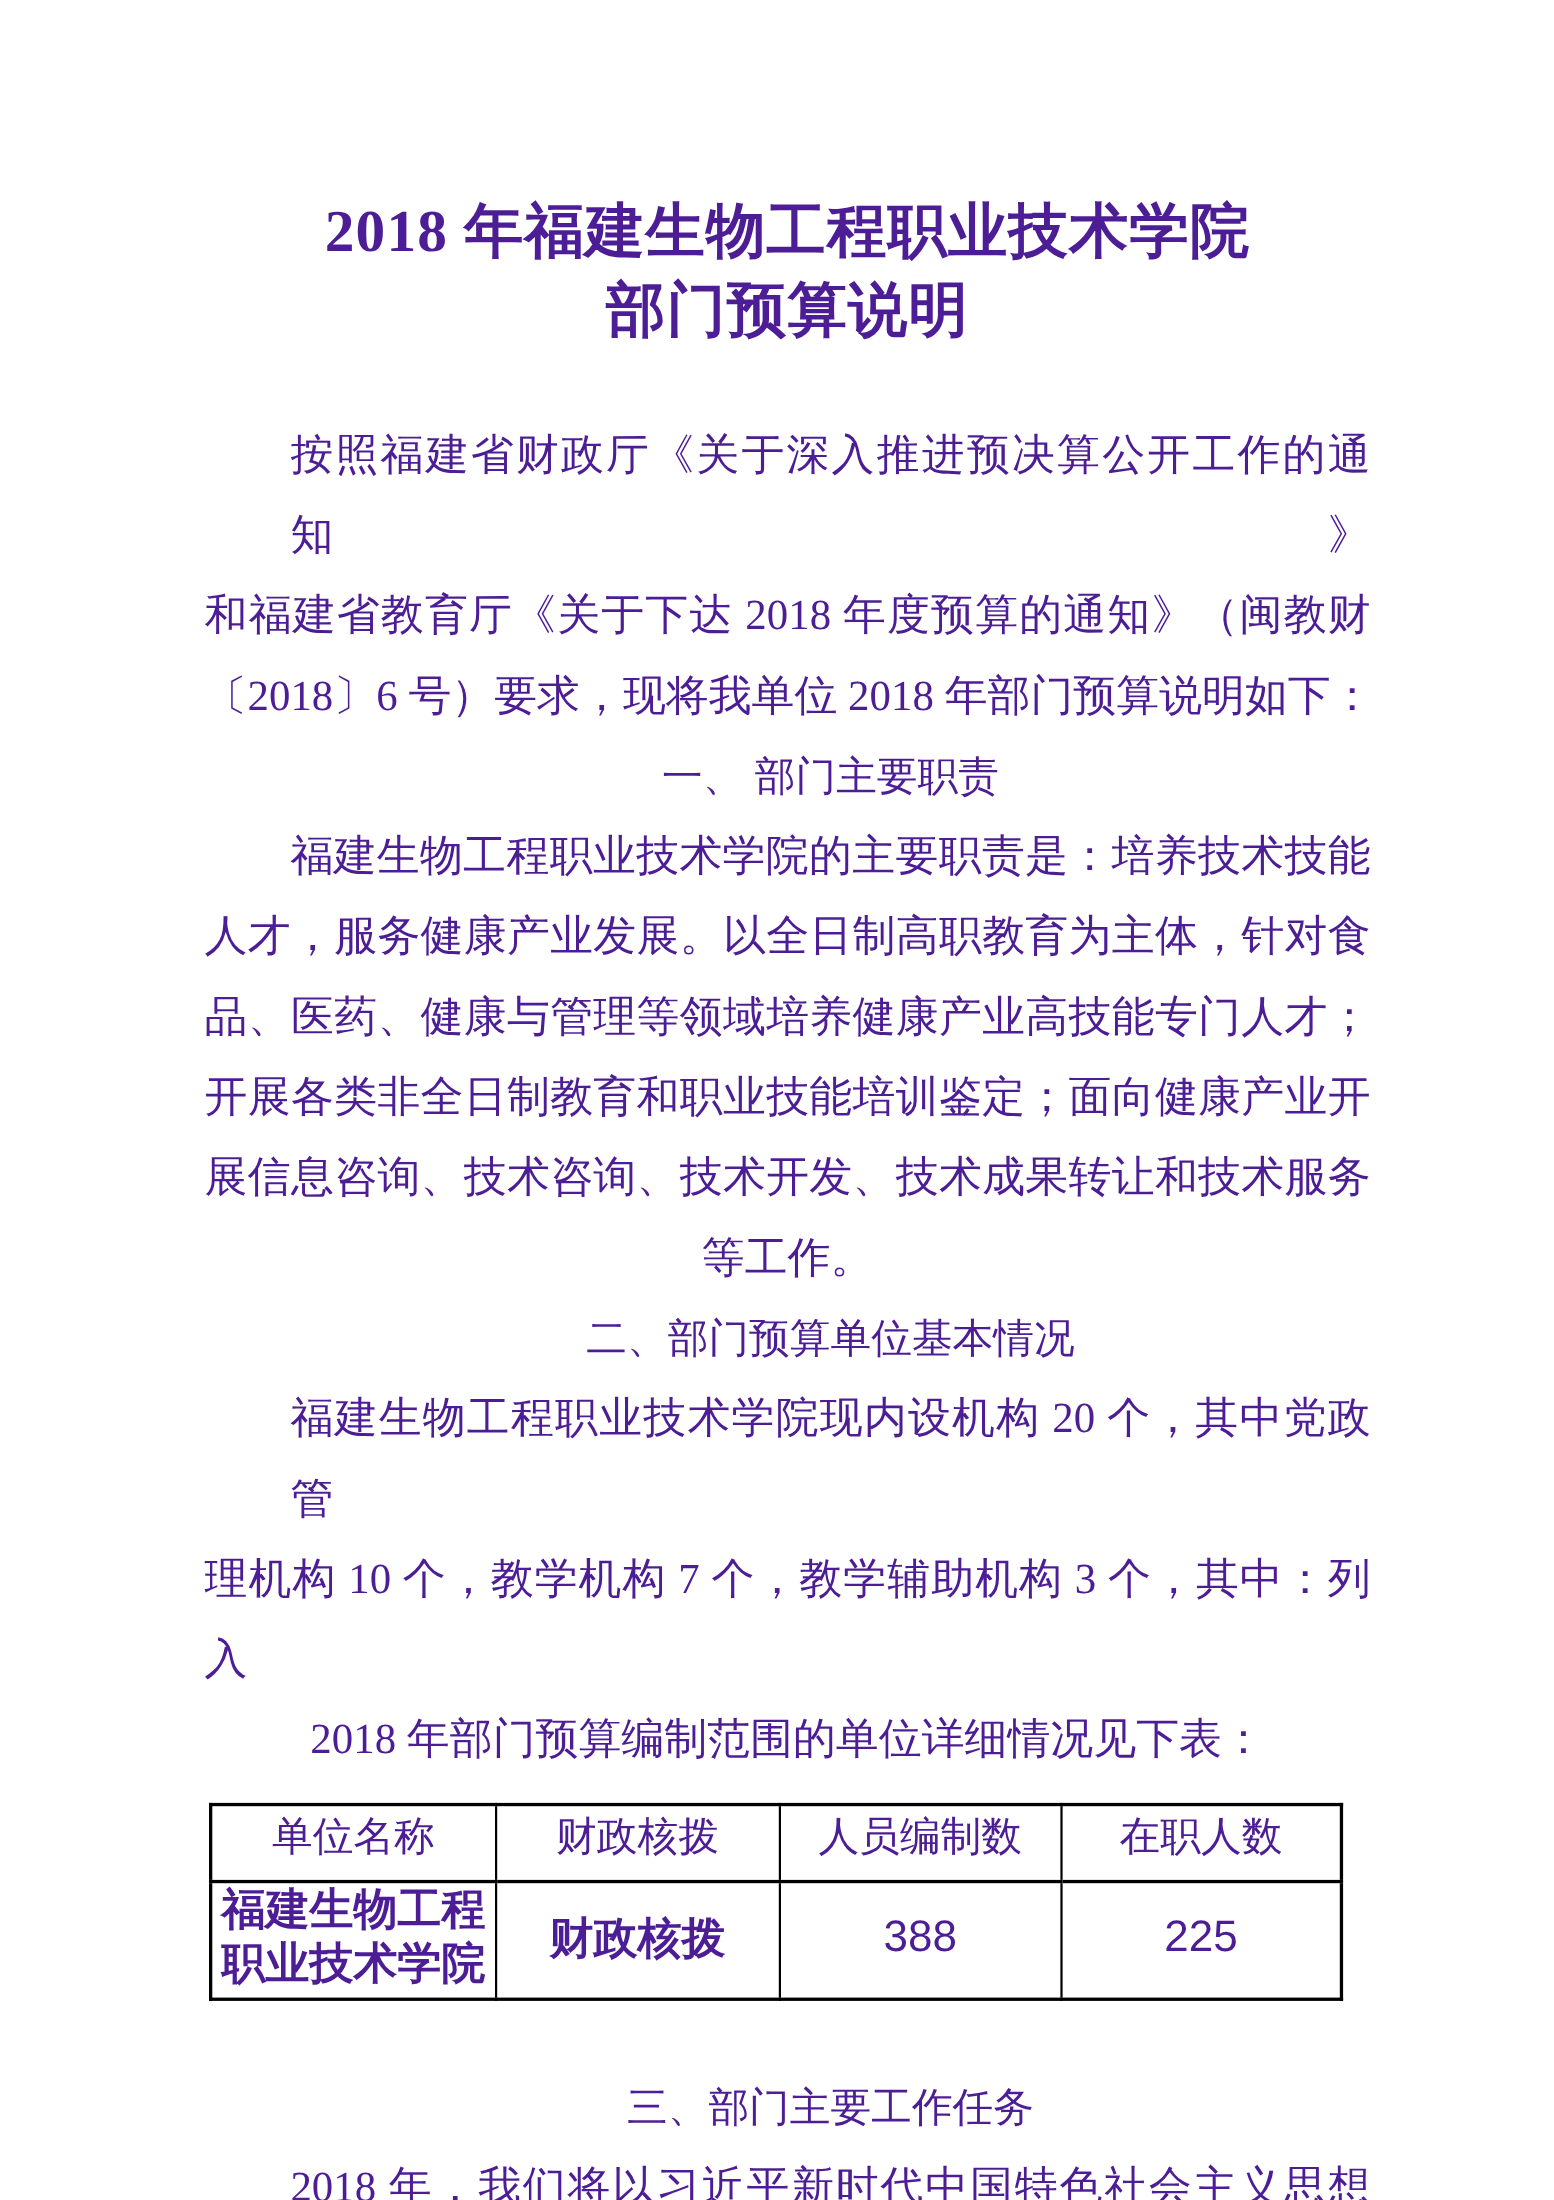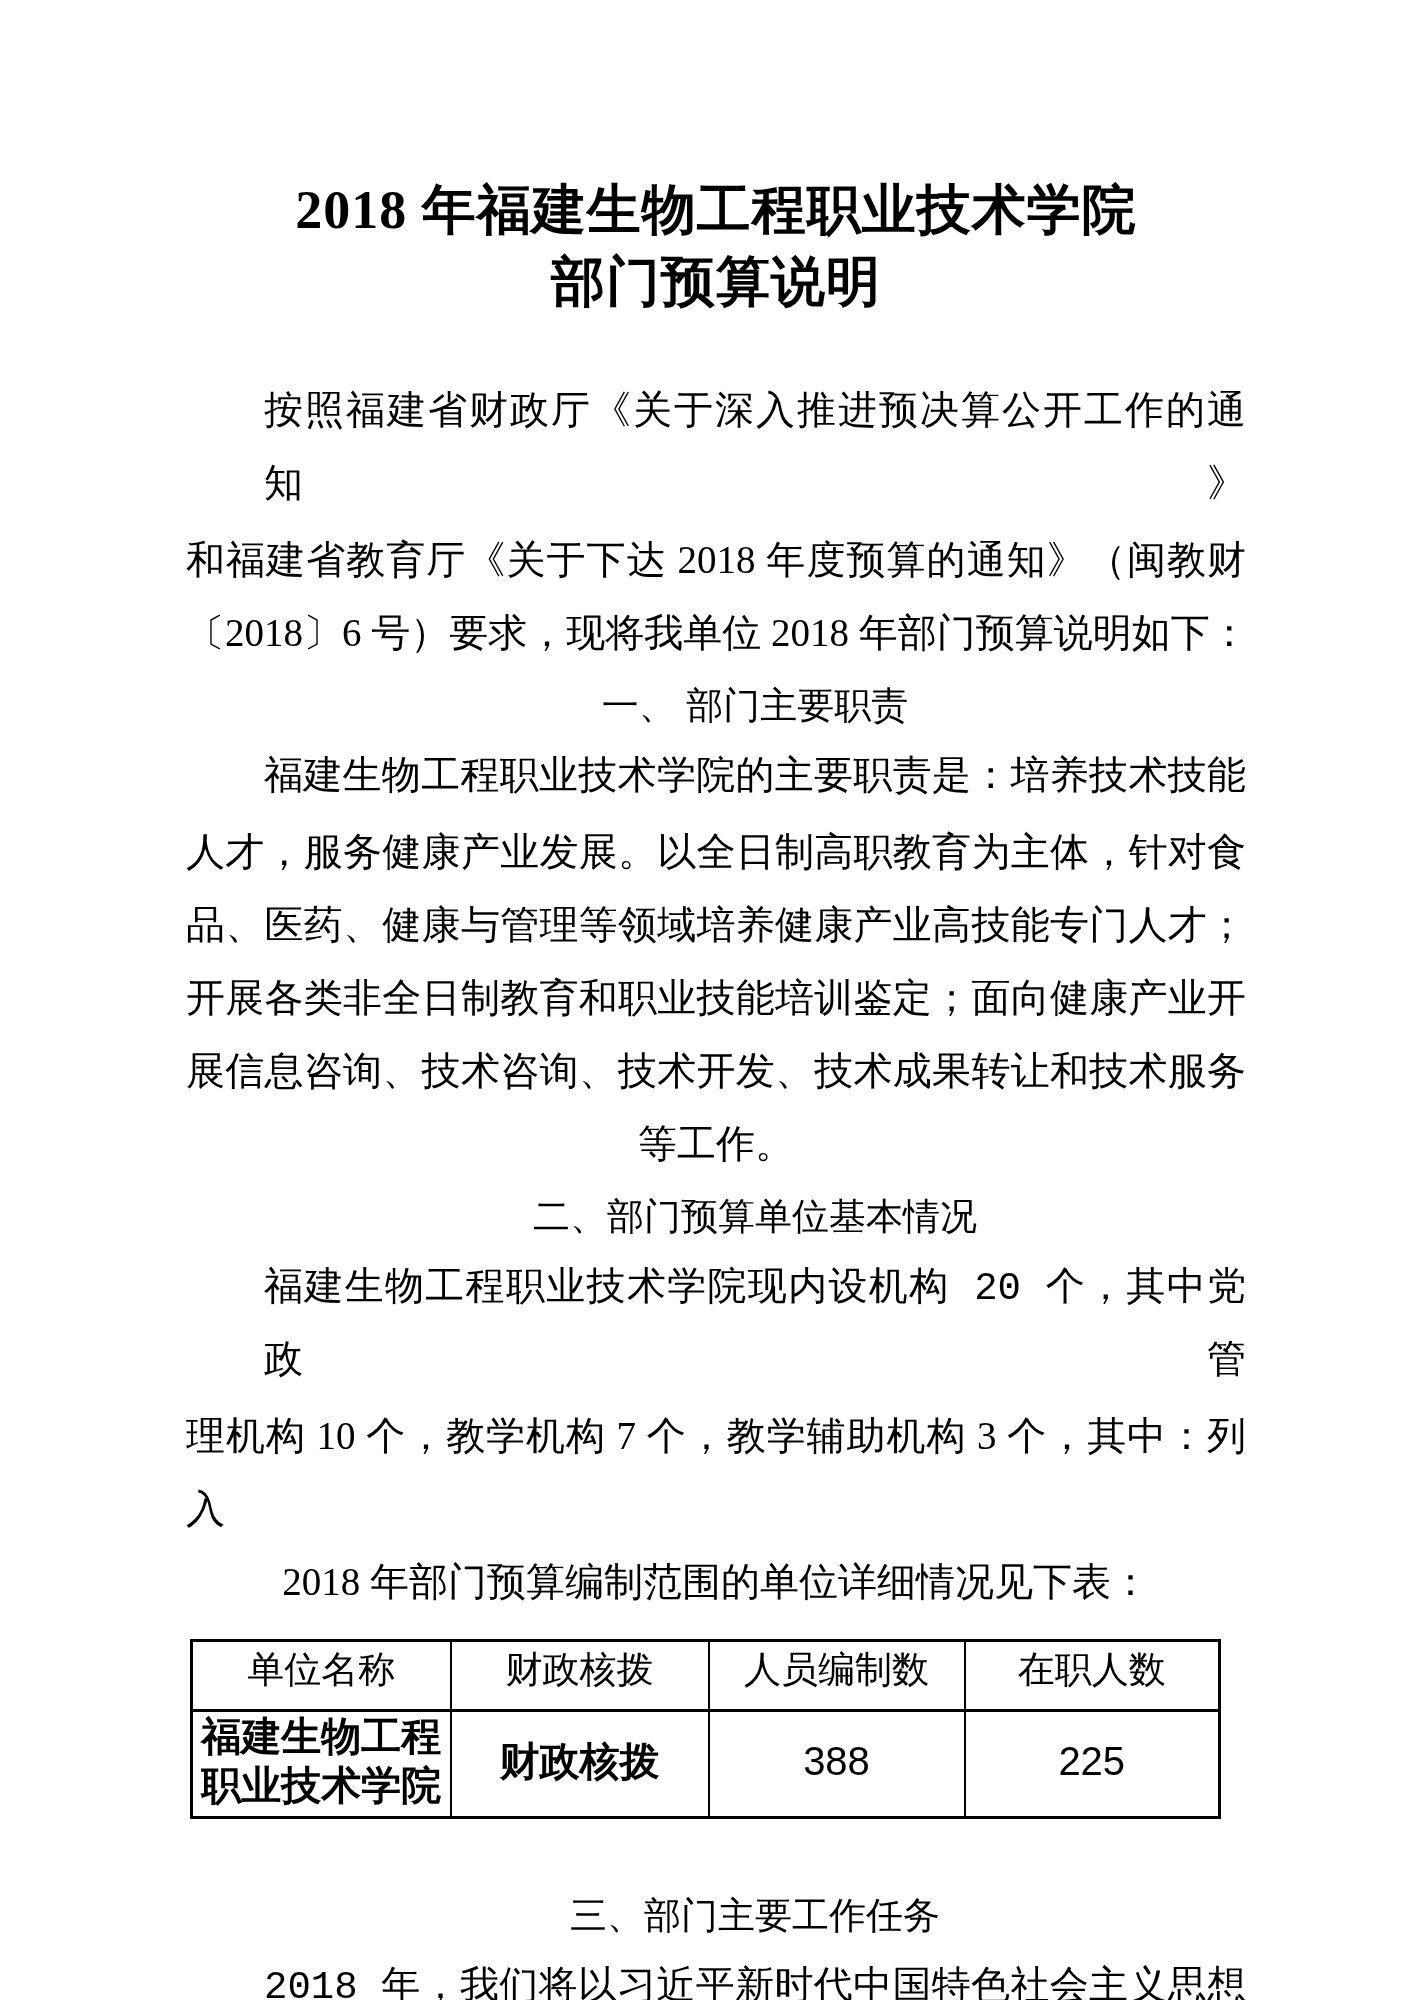--- a/index.html
+++ b/index.html
@@ -3,21 +3,21 @@
 <meta charset="utf-8">
 <style>
   * { margin: 0; padding: 0; box-sizing: border-box; }
   html, body { background: #e8e8e8; }
   .page {
     position: relative;
     width: 1413px;
     height: 2000px;
     margin: 0 auto;
     background: #ffffff;
-    color: #000000;
+    color: #4c1d95;
     font-family: "Liberation Serif", "DejaVu Serif", serif;
     overflow: hidden;
   }
   .content {
     margin-left: 186px;
     width: 1060px;
   }
   
   .doc-title {
     margin-top: 174px;
@@ -33,21 +33,21 @@
     font-size: 39px;
     line-height: 73px;
     white-space: nowrap;
     text-align: center;
   }
   .jf {
     white-space: normal;
     text-align: justify;
     text-align-last: justify;
   }
-  .ind { padding-left: 78px; font-family: Liberation Mono, monospace; }
+  .ind { padding-left: 78px; }
   .hd {
     font-family: "Liberation Sans", "DejaVu Sans", sans-serif;
     font-weight: normal;
     font-size: 37px;
   }
   
   .tbl-wrap { margin-top: 21px; margin-left: 4px; }
   table.budget {
     border-collapse: collapse;
     table-layout: fixed;

